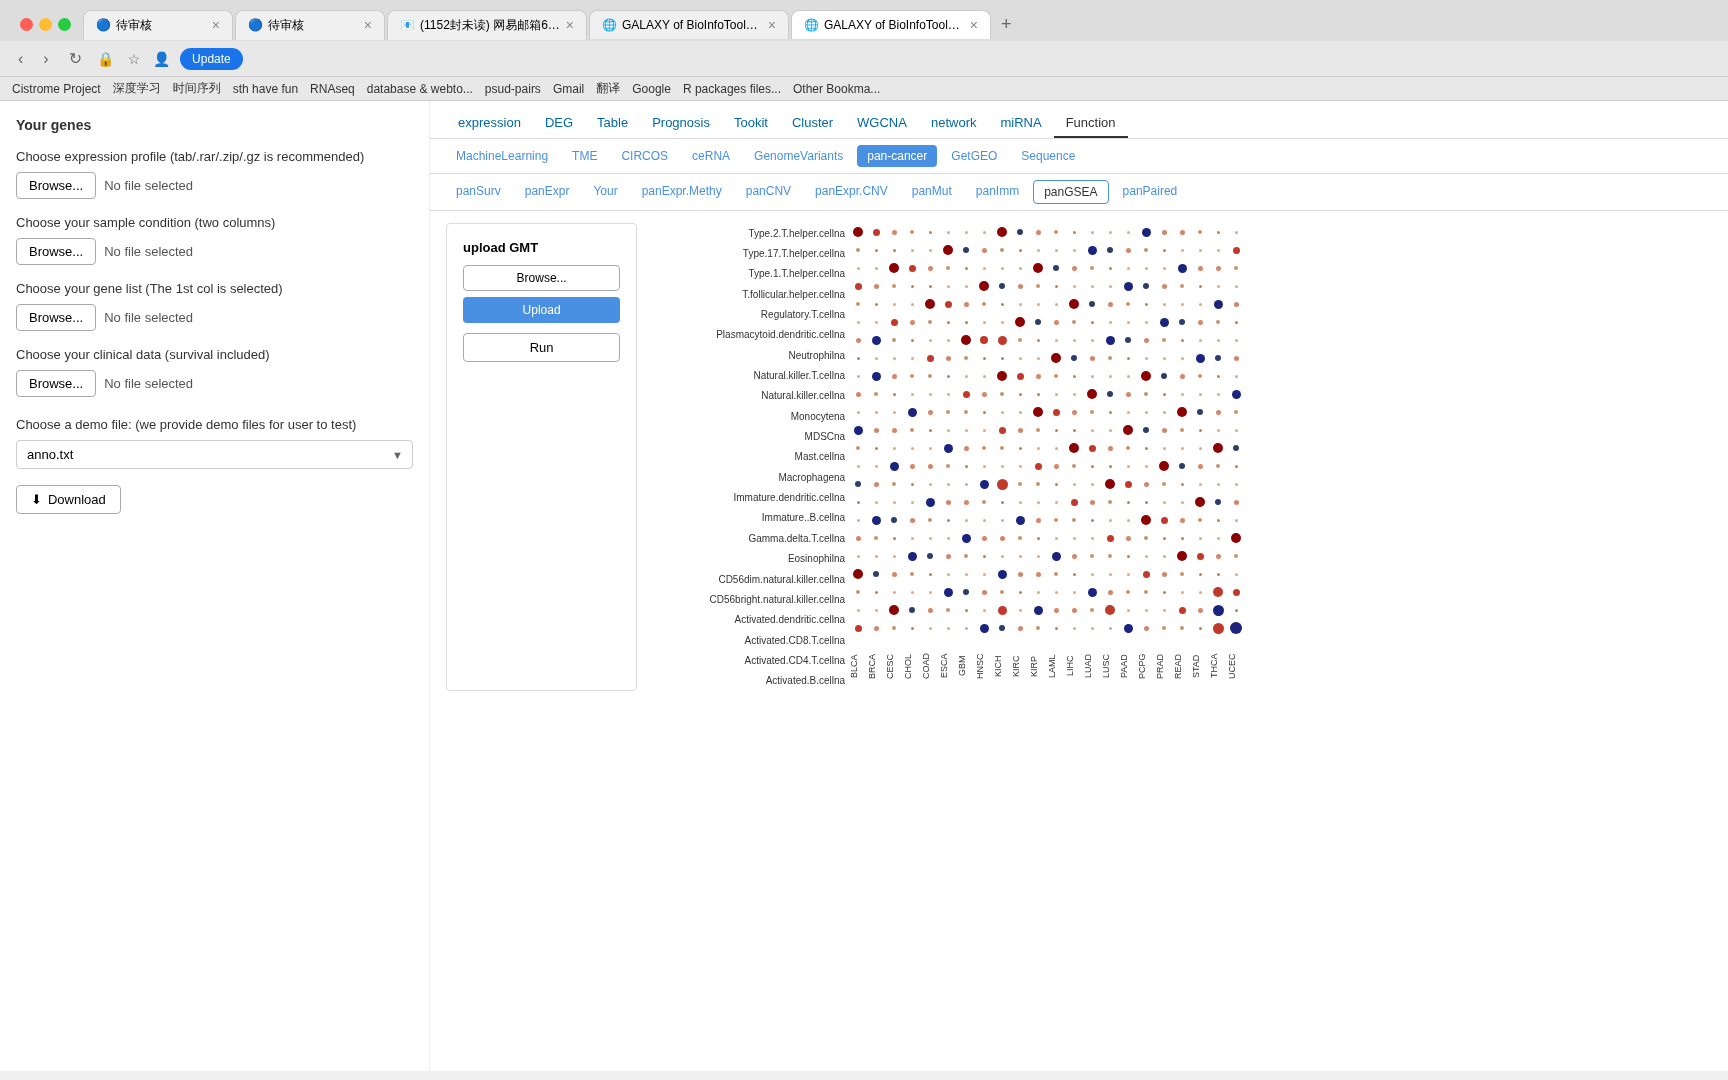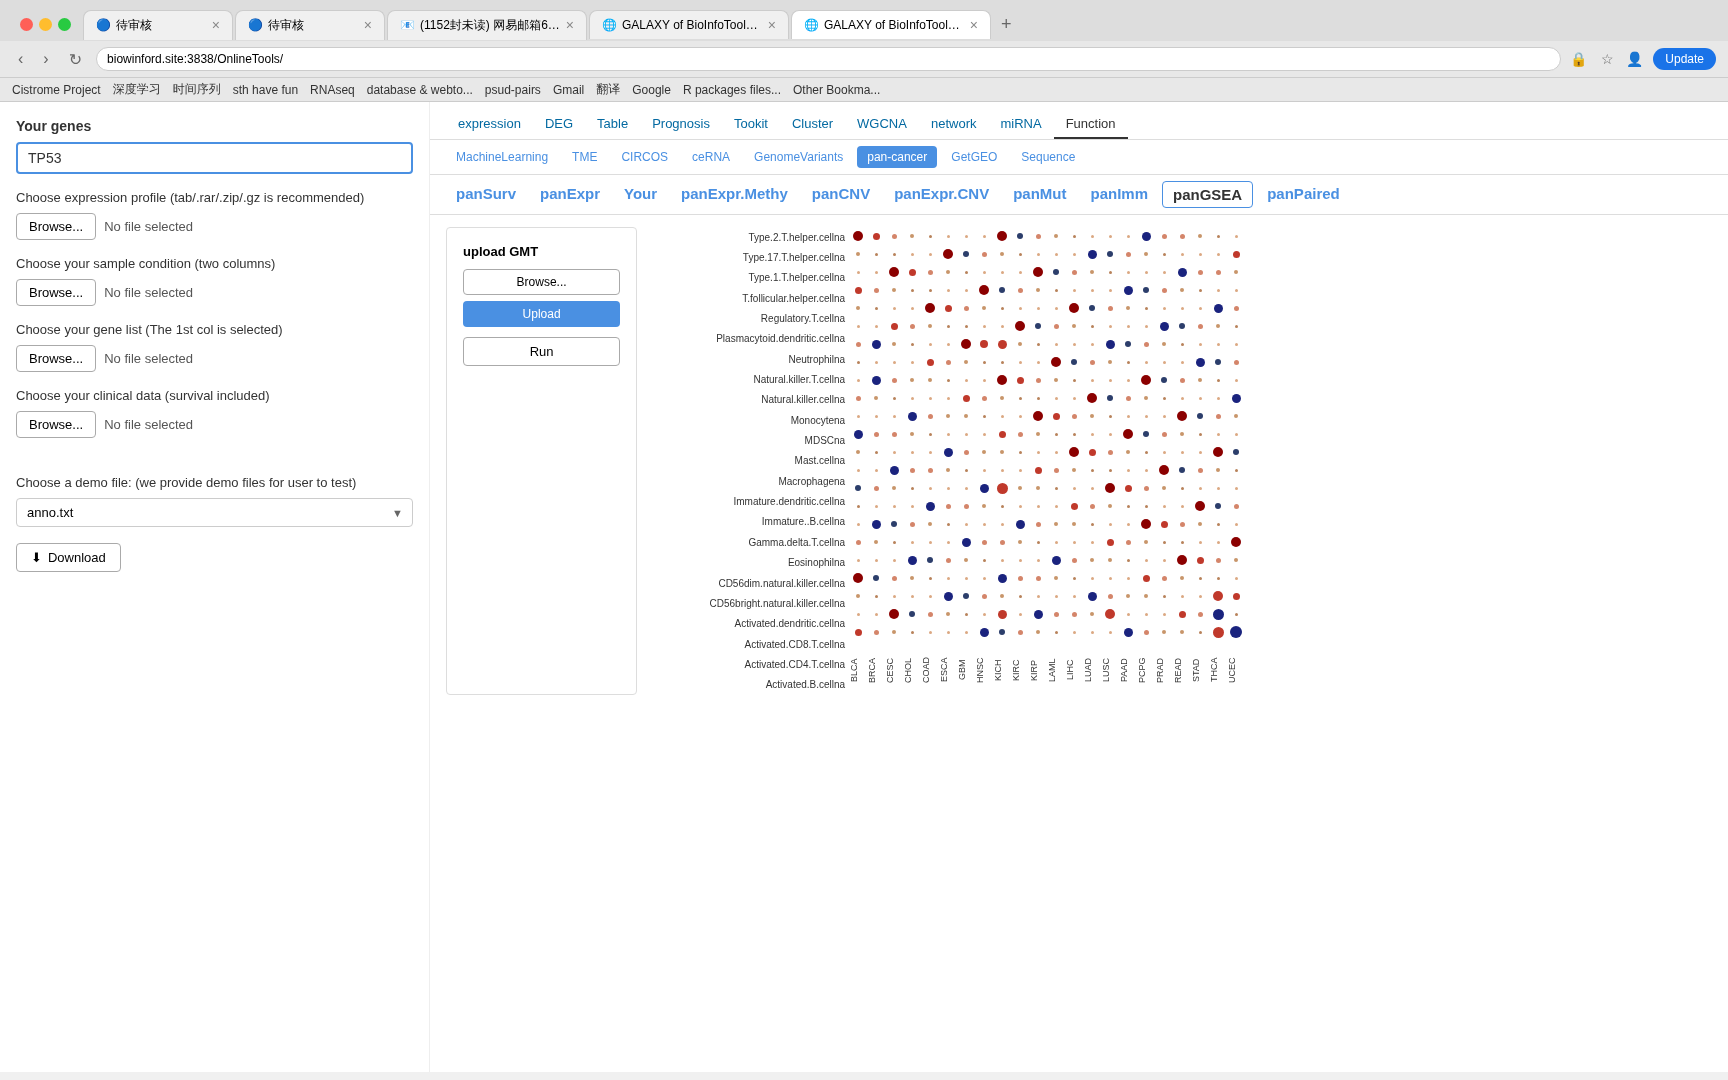--- a/index.html
+++ b/index.html
@@ -31,21 +31,21 @@
     
     .left-panel { width: 430px; flex-shrink: 0; padding: 16px; overflow-y: auto; border-right: 1px solid #eee; }
     .section-label { font-size: 14px; font-weight: 600; color: #333; margin-bottom: 8px; }
     .section-sublabel { font-size: 13px; color: #333; margin-bottom: 8px; }
     .gene-input { width: 100%; padding: 6px 10px; border: 2px solid #4a90e2; border-radius: 4px; font-size: 14px; color: #333; outline: none; }
     .file-section { margin-top: 16px; }
     .file-row { display: flex; align-items: center; gap: 8px; margin-top: 8px; }
     .browse-btn { background: white; border: 1px solid #aaa; border-radius: 4px; padding: 5px 12px; font-size: 13px; cursor: pointer; white-space: nowrap; }
     .file-name { color: #555; font-size: 13px; }
     
-    .demo-section { margin-top: 37px; }
+    .demo-section { margin-top: 20px; }
     .demo-select { width: 100%; padding: 6px 30px 6px 10px; border: 1px solid #ccc; border-radius: 4px; font-size: 13px; appearance: none; background: white; cursor: pointer; }
     .select-wrapper { position: relative; }
     .select-wrapper::after { content: '▼'; position: absolute; right: 10px; top: 50%; transform: translateY(-50%); font-size: 11px; color: #666; pointer-events: none; }
     
     .download-btn { background: white; border: 1px solid #aaa; border-radius: 4px; padding: 6px 14px; font-size: 13px; cursor: pointer; display: flex; align-items: center; gap: 6px; margin-top: 16px; }
     .download-results { margin-top: 24px; }
     .download-results-title { font-size: 18px; font-weight: 600; color: #333; margin-bottom: 12px; }
 
     
     .watermark { position: absolute; top: 155px; left: 100px; color: red; font-size: 72px; font-weight: bold; pointer-events: none; z-index: 100; white-space: nowrap; }
@@ -56,21 +56,21 @@
     
     .top-nav { display: flex; flex-wrap: wrap; padding: 8px 16px 0; border-bottom: 1px solid #ddd; background: white; }
     .nav-item { padding: 6px 12px; font-size: 13px; color: #0369a1; cursor: pointer; white-space: nowrap; }
     .nav-item.active { color: #333; font-weight: 500; border-bottom: 2px solid #333; }
 
     .sub-nav { display: flex; flex-wrap: wrap; padding: 6px 16px; border-bottom: 1px solid #ddd; background: white; gap: 4px; }
     .sub-nav-item { padding: 4px 10px; font-size: 12px; color: #4a90e2; cursor: pointer; white-space: nowrap; border-radius: 4px; }
     .sub-nav-item.active { background: #4a90e2; color: white; border-radius: 4px; }
 
     .pan-nav { display: flex; flex-wrap: wrap; padding: 6px 16px; border-bottom: 1px solid #ddd; background: white; gap: 4px; }
-    .pan-nav-item { padding: 4px 10px; font-size: 15px; color: #4a90e2; cursor: pointer; white-space: nowrap; border-radius: 4px; font-weight: bold; }
+    .pan-nav-item { padding: 4px 10px; font-size: 12px; color: #4a90e2; cursor: pointer; white-space: nowrap; border-radius: 4px; }
     .pan-nav-item.active { background: white; border: 1px solid #4a90e2; border-radius: 4px; color: #333; }
 
     
     .chart-container { padding: 12px 16px; display: flex; gap: 12px; }
 
     
     .upload-panel { background: white; border: 1px solid #ddd; border-radius: 4px; padding: 16px; min-width: 130px; }
     .upload-title { font-size: 13px; font-weight: 600; margin-bottom: 10px; }
     .upload-browse-btn { width: 100%; background: white; border: 1px solid #aaa; border-radius: 4px; padding: 5px; font-size: 12px; margin-bottom: 6px; cursor: pointer; text-align: center; }
     .upload-upload-btn { width: 100%; background: #4a90e2; color: white; border: none; border-radius: 4px; padding: 6px; font-size: 12px; margin-bottom: 10px; cursor: pointer; }
@@ -130,21 +130,20 @@
       <span class="tab-title">GALAXY of BioInfoTools by Ph...</span>
       <span class="tab-close">×</span>
     </div>
     <button class="new-tab-btn">+</button>
   </div>
 
   <div class="address-bar">
     <button class="nav-btn">‹</button>
     <button class="nav-btn">›</button>
     <button class="nav-btn">↻</button>
-    <input class="address-input" type="text" value="biowinford.site:3838/OnlineTools/" style="">
     <div class="toolbar-icons">
       <div class="toolbar-icon">🔒</div>
       <div class="toolbar-icon">☆</div>
       <div class="toolbar-icon">👤</div>
       <button class="update-btn">Update</button>
     </div>
   </div>
 
   <div class="bookmarks-bar">
     <span class="bookmark-item">Cistrome Project</span>
@@ -160,21 +159,20 @@
     <span class="bookmark-item">R packages files...</span>
     <span class="bookmark-item">Other Bookma...</span>
   </div>
 </div>
 
 <div class="page-content" style="position:relative;">
 
 
   <div class="left-panel">
     <div class="section-label">Your genes</div>
-    <input class="gene-input" type="text" value="TP53" style="">
 
     <div class="file-section">
       <div class="section-sublabel">Choose expression profile (tab/.rar/.zip/.gz is recommended)</div>
       <div class="file-row">
         <button class="browse-btn">Browse...</button>
         <span class="file-name">No file selected</span>
       </div>
     </div>
 
     <div class="file-section">

